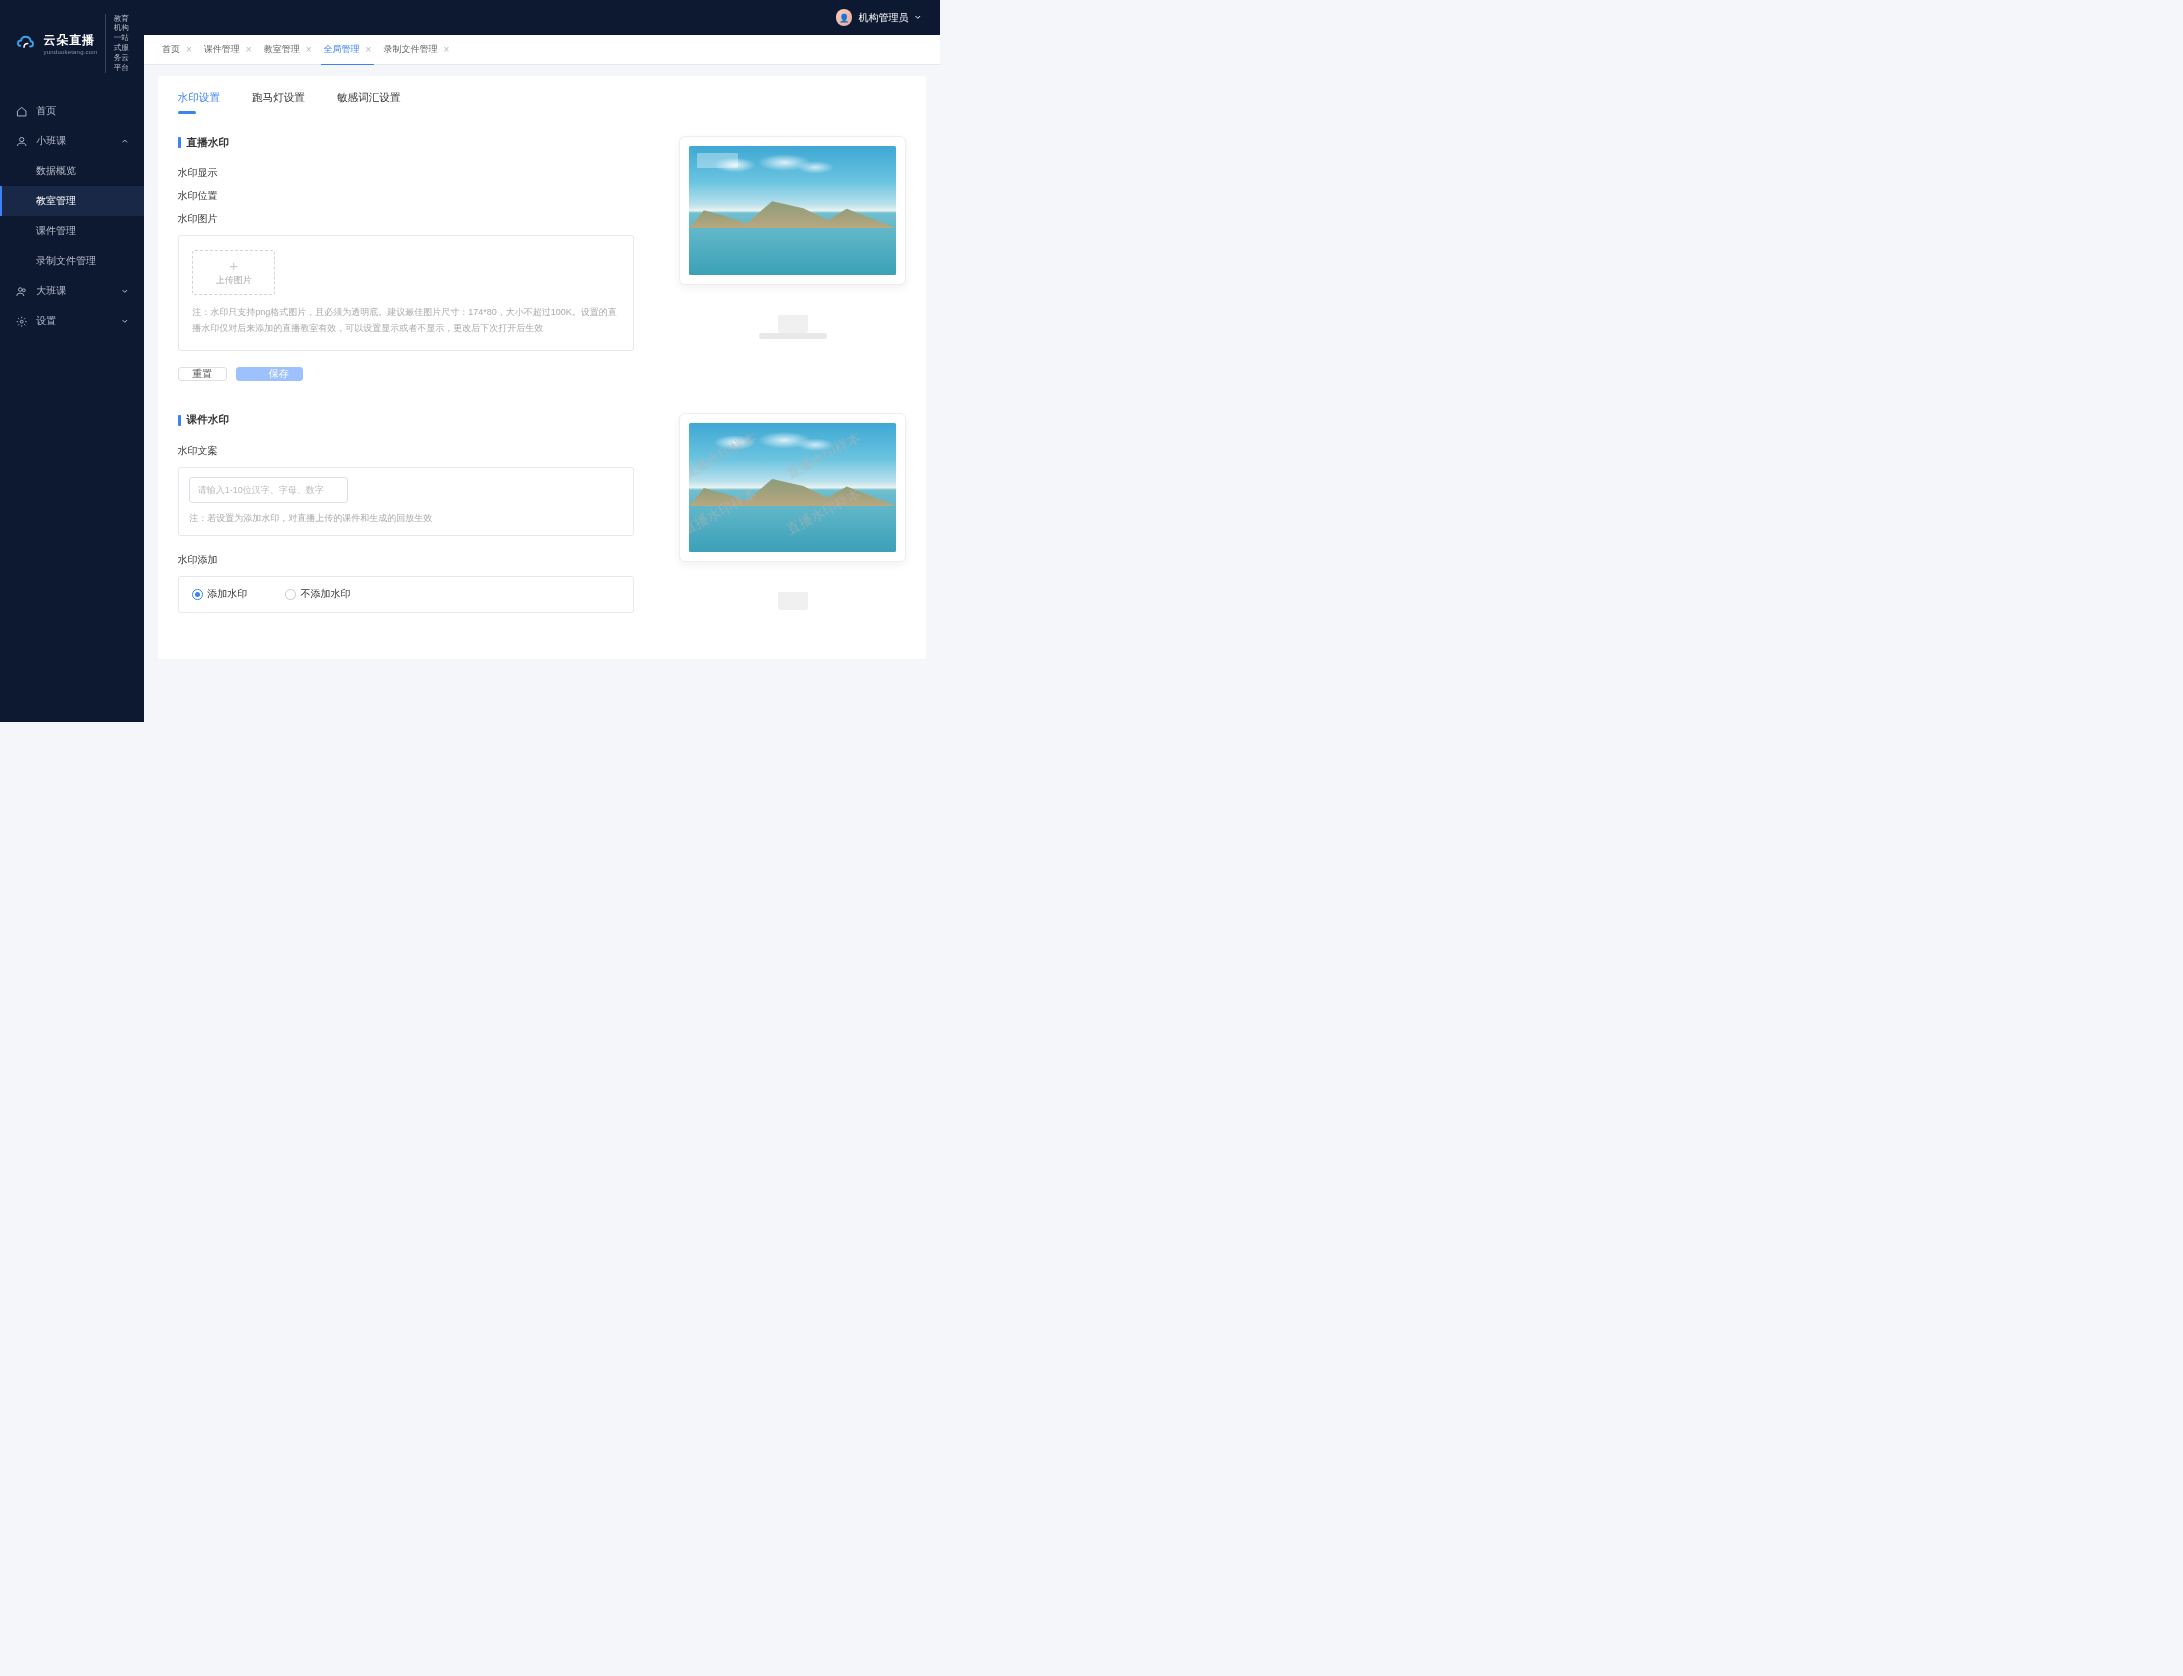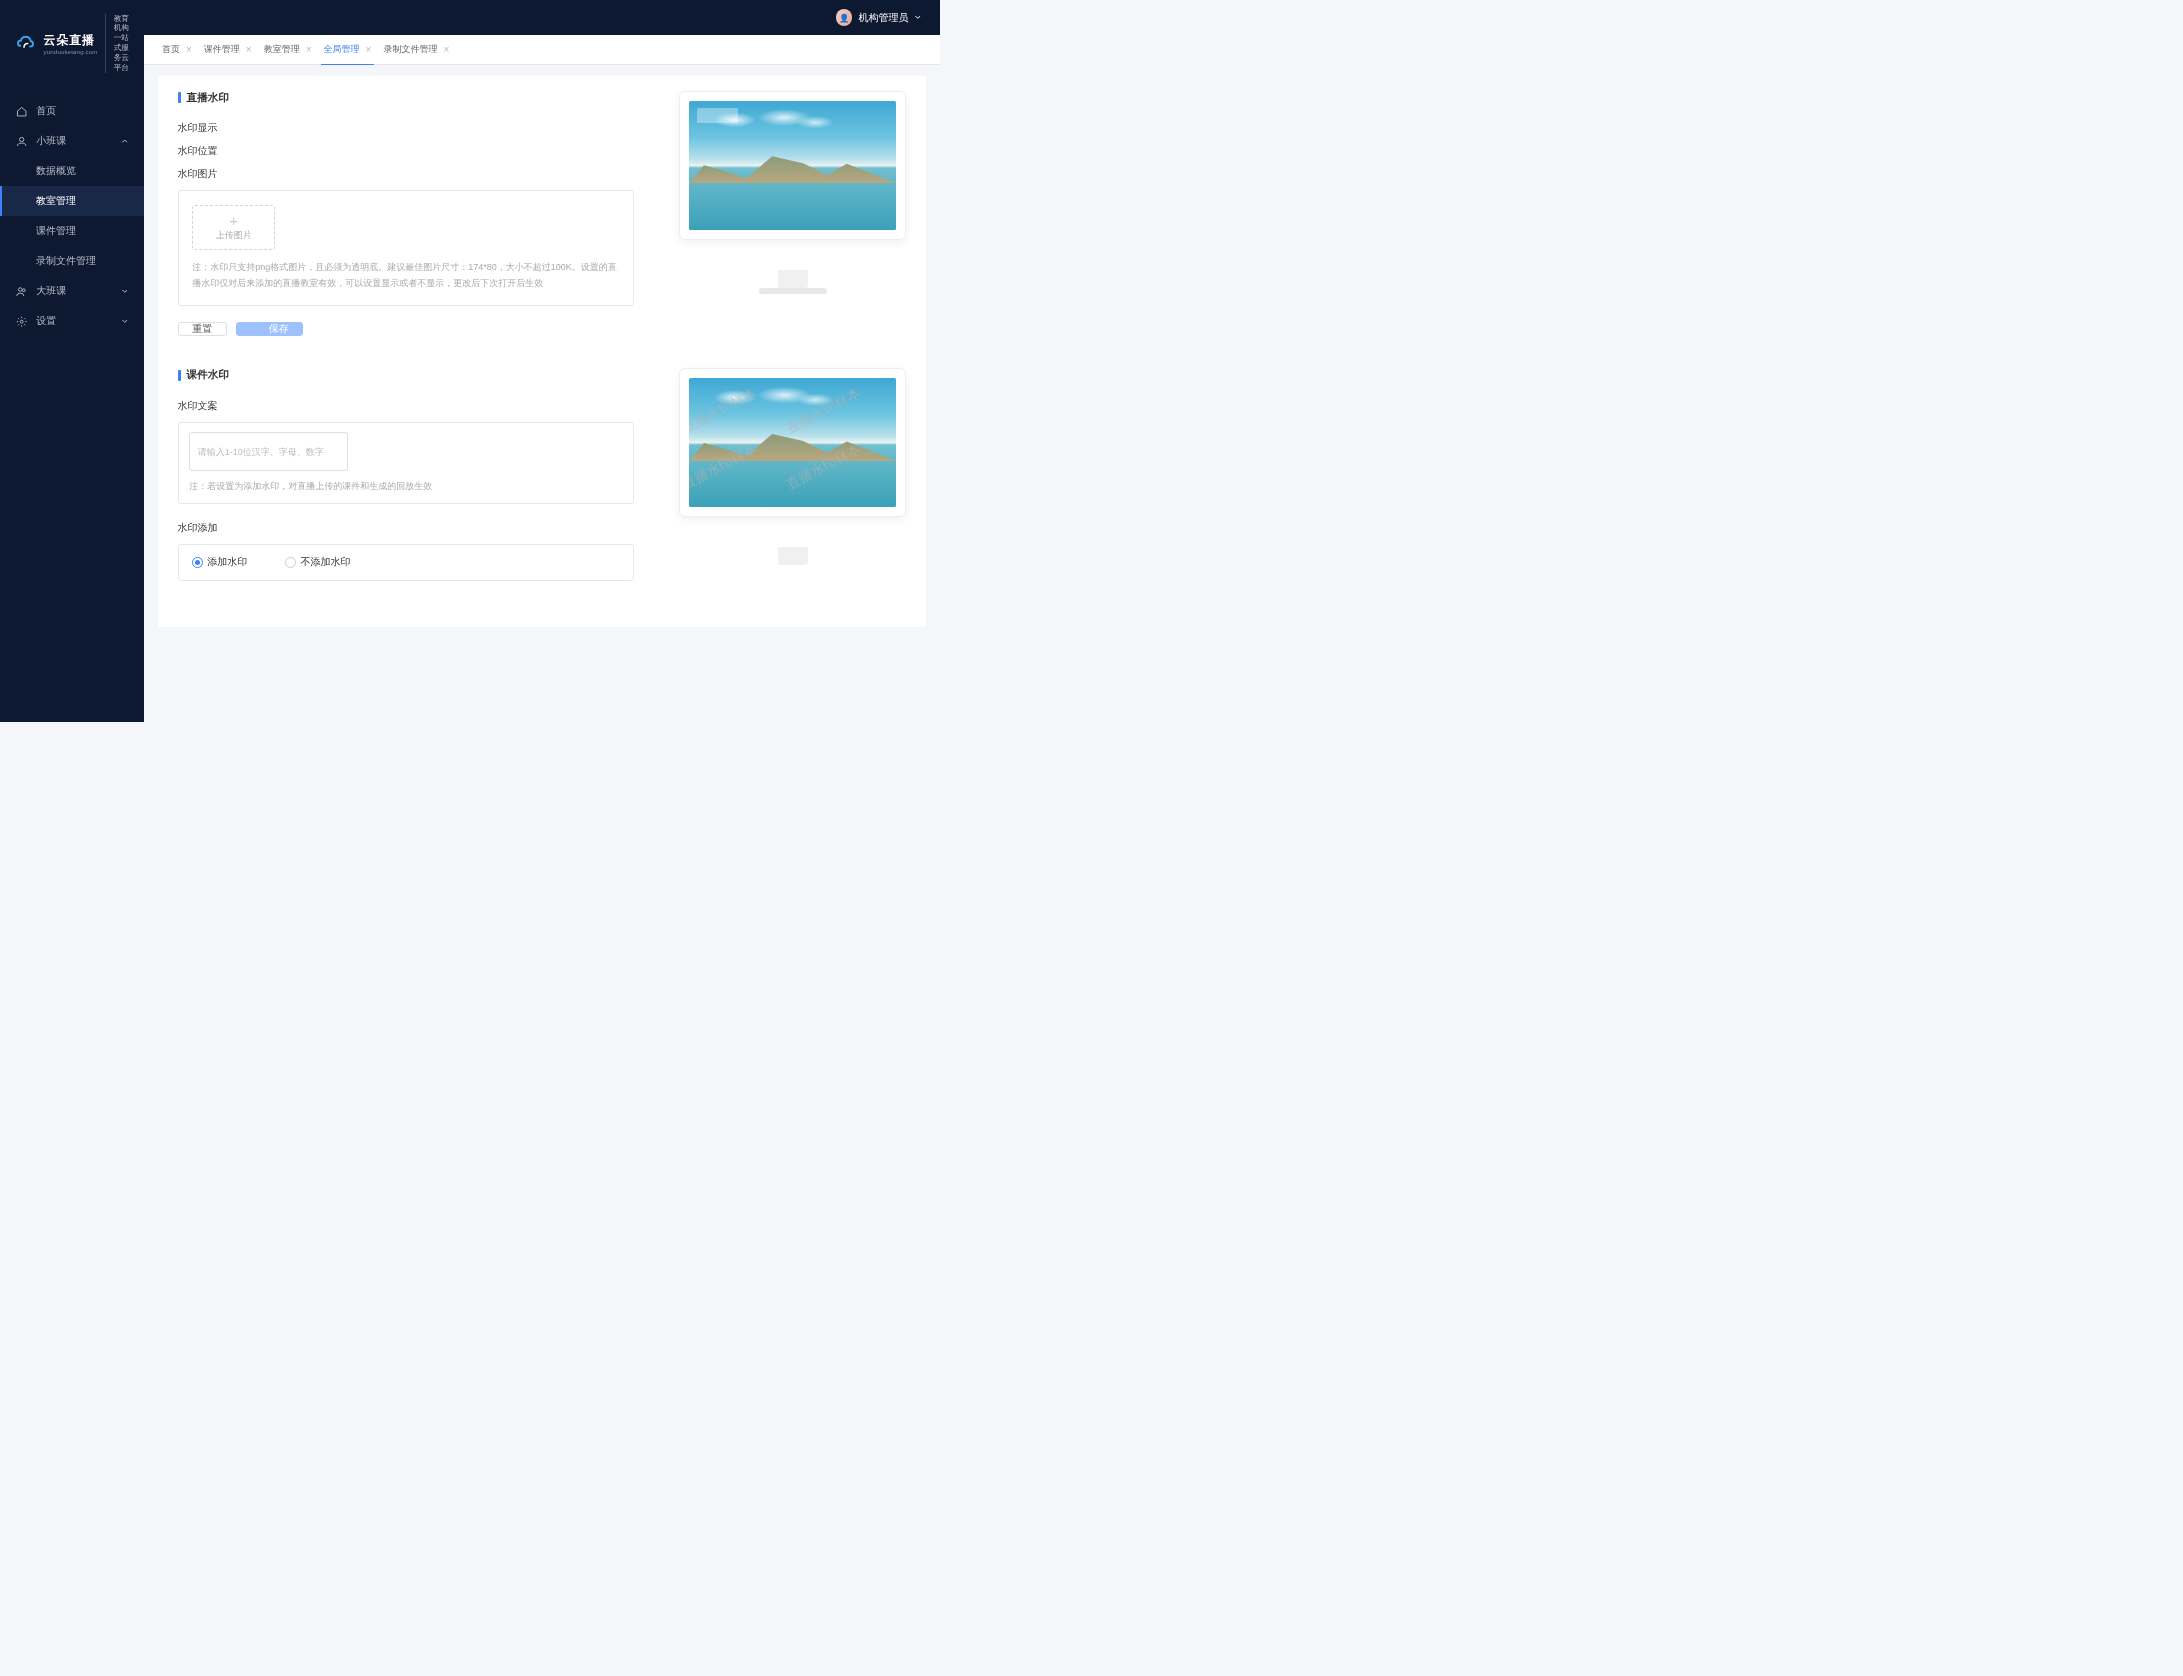--- a/index.html
+++ b/index.html
@@ -63,21 +63,21 @@
 .upload-area { border: 0.8px solid #e6e8ed; border-radius: 3px; padding: 13.6px; margin-bottom: 16.7px; }
 .upload-box { width: 83px; height: 45px; border: 0.8px dashed #d0d4dc; border-radius: 3px; display: flex; flex-direction: column; align-items: center; justify-content: center; color: #aaa; font-size: 9px; cursor: pointer; margin-bottom: 10.6px; }
 .upload-plus { font-size: 15px; line-height: 1; margin-bottom: 1.5px; color: #ccc; }
 .hint { font-size: 9px; color: #aaa; line-height: 1.7; }
 
 .btn-row { display: flex; gap: 9px; margin-bottom: 32px; }
 .btn { height: 14px; padding: 0 13.6px; border-radius: 3px; font-size: 10px; cursor: pointer; display: flex; align-items: center; border: 0.8px solid #dcdfe6; background: #fff; color: #555; }
 .btn.primary { background: #9dc0ff; border-color: #9dc0ff; color: #fff; padding-left: 32px; }
 
 .text-input-box { border: 0.8px solid #e6e8ed; border-radius: 3px; padding: 9px 10.6px; margin-bottom: 16.7px; }
-.text-input { width: 159px; height: 39px; border: 0.8px solid #dcdfe6; border-radius: 3px; padding: 0 7.6px; font-size: 9px; outline: none; }
+.text-input { width: 159px; height: 26px; border: 0.8px solid #dcdfe6; border-radius: 3px; padding: 0 7.6px; font-size: 9px; outline: none; }
 .text-input::placeholder { color: #bbb; }
 
 .monitor { background: #fff; border: 0.8px solid #eee; border-radius: 6px; padding: 9px; box-shadow: 0 3px 9px rgba(0,0,0,0.06); position: relative; margin-bottom: 30px; }
 .screen { width: 100%; height: 129px; border-radius: 1.5px; overflow: hidden; position: relative; }
 .sky { position:absolute; inset:0; background: linear-gradient(to bottom, #3fa8d4 0%, #6bc4e0 28%, #b8e0ec 45%, #e8f2f0 50%, #6fbfcf 52%, #3ba0b8 100%); }
 .mountains { position:absolute; left:0; right:0; top:42%; height:22%; }
 .mtn { position:absolute; bottom:0; background: linear-gradient(to bottom, #8a9b7a, #b8a880); }
 .clouds { position:absolute; top:6%; left:10%; width:60%; height:18%; background: radial-gradient(ellipse 30px 10.6px at 20% 50%, rgba(255,255,255,0.85), transparent 70%), radial-gradient(ellipse 38px 12px at 60% 40%, rgba(255,255,255,0.8), transparent 70%), radial-gradient(ellipse 26.5px 9px at 85% 60%, rgba(255,255,255,0.7), transparent 70%); }
 .wm-badge { position: absolute; top: 7.6px; left: 7.6px; width: 41px; height: 15px; background: rgba(255,255,255,0.35); border-radius: 1.5px; }
 .wm-diag { position:absolute; color: rgba(180,180,180,0.55); font-size: 13.6px; font-weight: 500; white-space: nowrap; }
@@ -197,20 +197,25 @@
           <span class="tab-close">×</span>
         </div>
         <div class="tab">
           <span>录制文件管理</span>
           <span class="tab-close">×</span>
         </div>
       </div>
 
     <div class="content">
       <div class="panel">
+        <div class="inner-tabs" id="inner-tabs">
+            <div class="inner-tab active">水印设置</div>
+            <div class="inner-tab">跑马灯设置</div>
+            <div class="inner-tab">敏感词汇设置</div>
+          </div>
 
         <div class="two-col">
           <div class="left-col">
             <div class="section-title">直播水印</div>
 
             <div class="field-label">水印显示</div>
 
             <div class="field-label">水印位置</div>
 
             <div class="field-label">水印图片</div>

